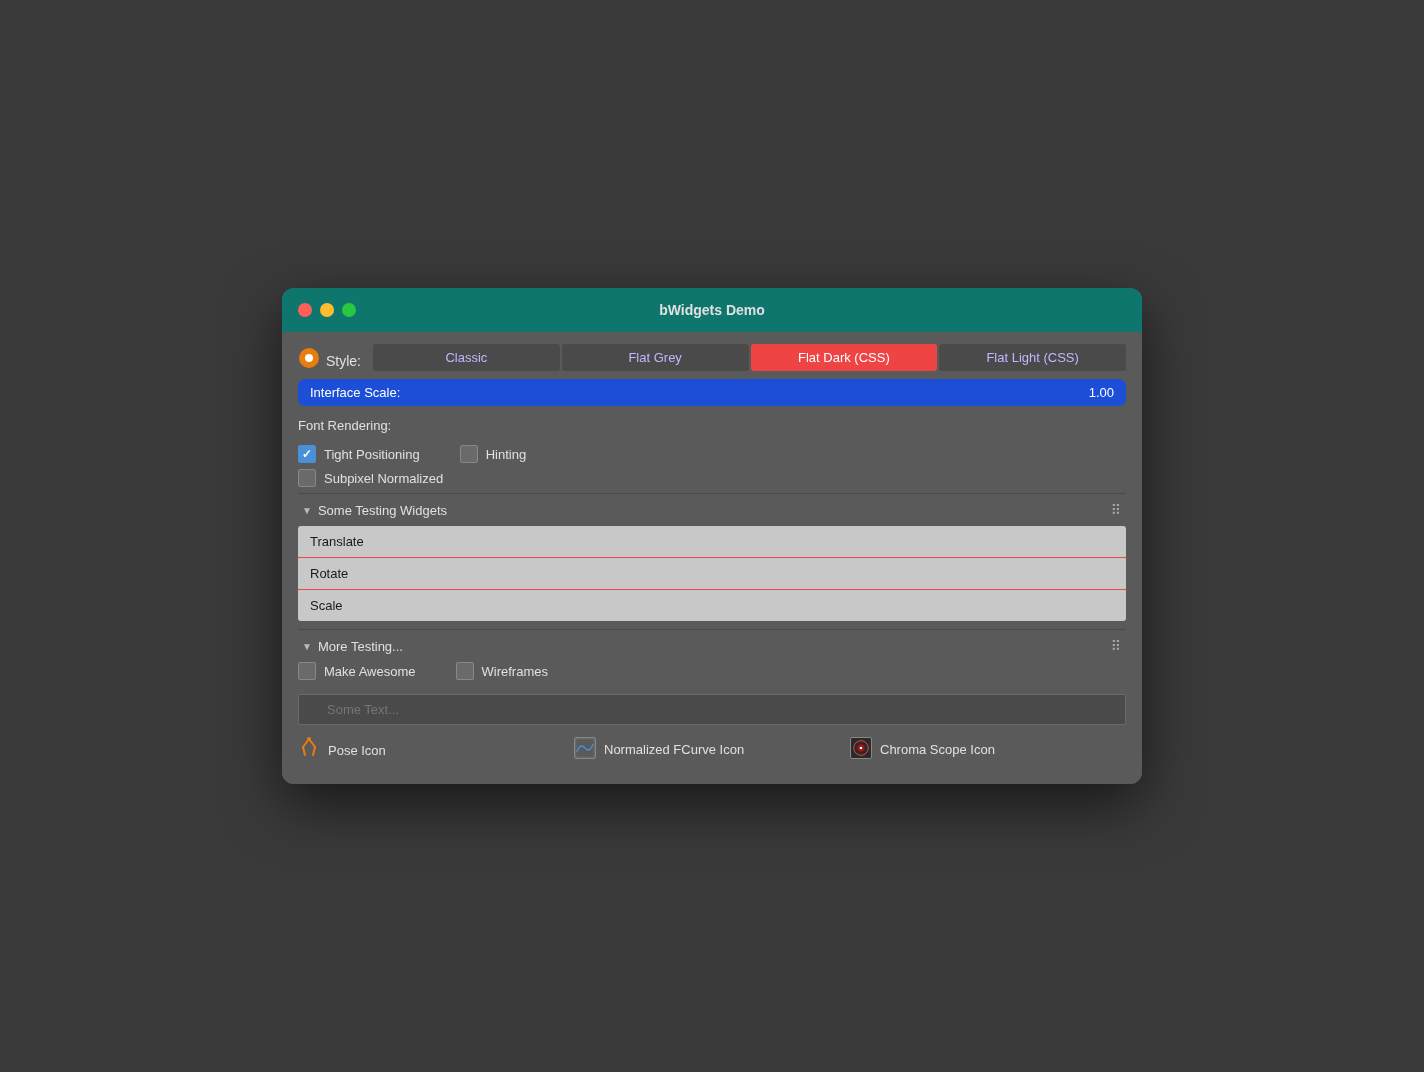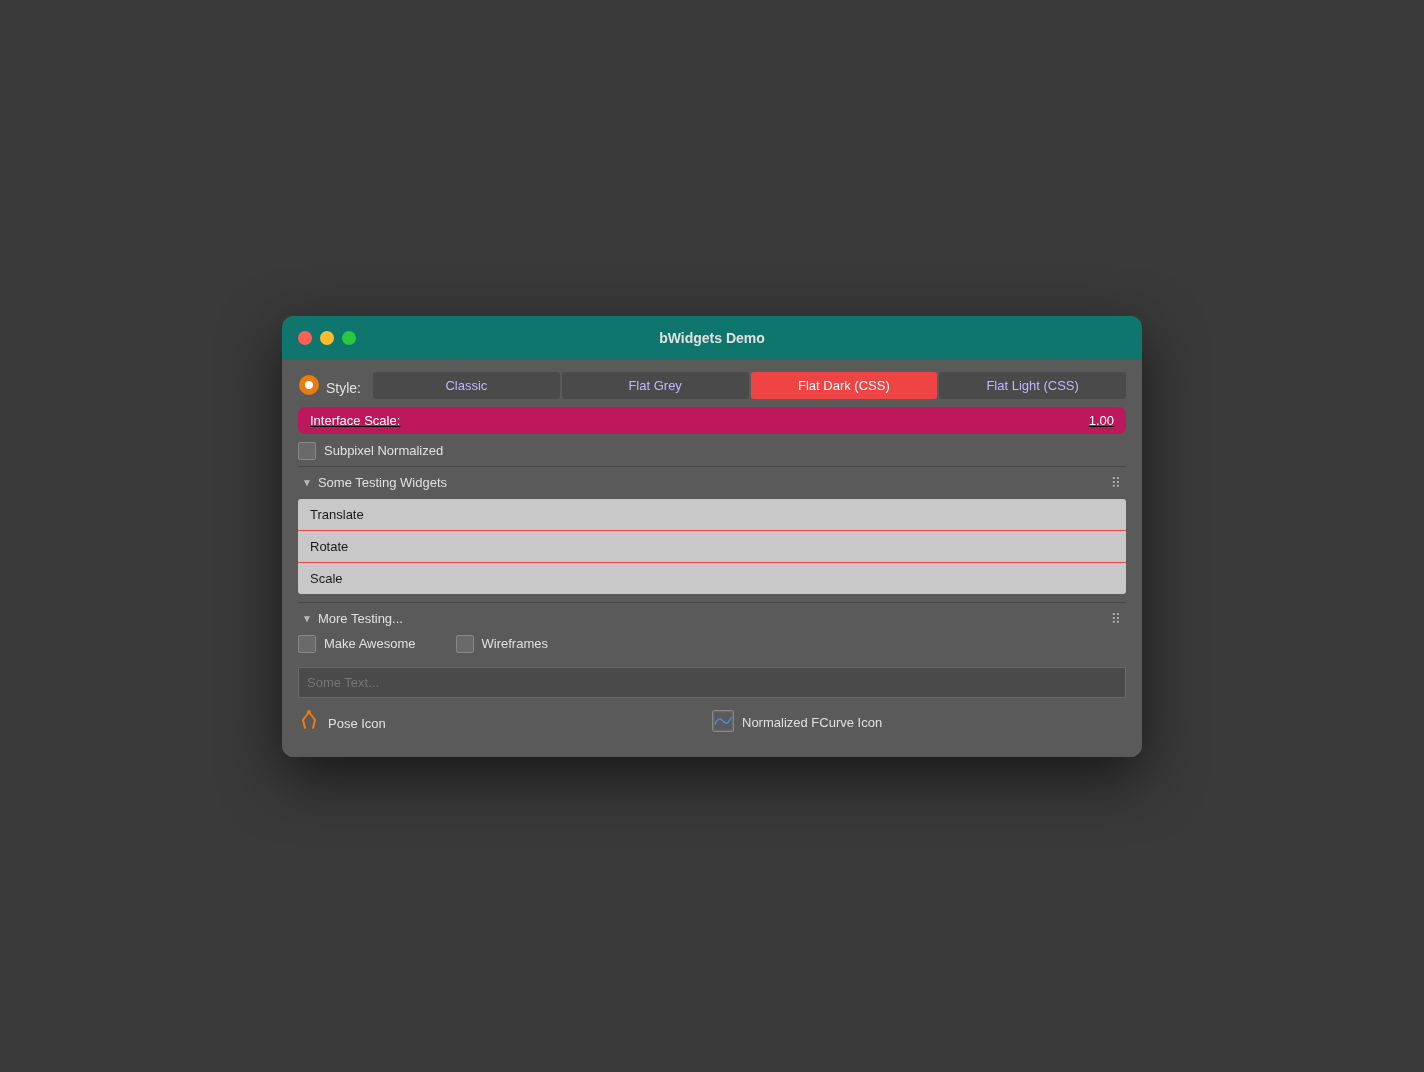--- a/index.html
+++ b/index.html
@@ -207,21 +207,21 @@
     }
 
     
     .more-section {
       margin-top: 4px;
     }
 
     
     .text-input {
       width: 100%;
-      padding: 7px 8px;
+      padding: 7px 28px;
       background: #4a4a4a;
       border: 1px solid #6a6a6a;
       border-radius: 1px;
       color: #aaa;
       font-size: 13px;
       margin: 8px 0;
       outline: none;
     }
 
     
@@ -249,24 +249,23 @@
       display: flex;
       align-items: center;
       justify-content: center;
       font-size: 11px;
       color: #aaccee;
     }
 
     .full-scale-row {
       width: 100%;
       display: flex;
-      background: #be185d;
+      background: #1d4ed8;
       border-radius: 7px;
       margin-bottom: 8px;
-      text-decoration: underline;
     }
 
     .scale-label-part {
       padding: 6px 12px;
       font-size: 13px;
       color: white;
       flex: 1;
     }
 
     .scale-value-part {
@@ -311,22 +310,33 @@
       </div>
     </div>
 
     
     <div class="full-scale-row">
       <span class="scale-label-part">Interface Scale:</span>
       <span class="scale-value-part">1.00</span>
     </div>
 
     
-
-    
+    <div class="font-rendering-label">Font Rendering:</div>
+
+    
+    <div class="checkbox-row">
+      <div class="checkbox-item">
+        <div class="checkbox-box checked"></div>
+        <span>Tight Positioning</span>
+      </div>
+      <div class="checkbox-item">
+        <div class="checkbox-box"></div>
+        <span>Hinting</span>
+      </div>
+    </div>
 
     
     <div class="checkbox-row">
       <div class="checkbox-item">
         <div class="checkbox-box"></div>
         <span>Subpixel Normalized</span>
       </div>
     </div>
 
     
@@ -391,16 +401,26 @@
       </div>
       <div class="icon-item">
         <span>
           <svg width="22" height="22" viewBox="0 0 22 22" style="border:1px solid #888; border-radius:2px; background:#5a5a5a;">
             <path d="M2 15 Q6 5 11 11 Q16 17 20 7" stroke="#4a90d9" stroke-width="1.5" fill="none"></path>
             <rect x="1" y="1" width="20" height="20" fill="none" stroke="#888" stroke-width="0.5"></rect>
           </svg>
         </span>
         <span>Normalized FCurve Icon</span>
       </div>
+      <div class="icon-item">
+        <span>
+          <svg width="22" height="22" viewBox="0 0 22 22" style="border:1px solid #888; border-radius:2px; background:#2a2a2a;">
+            <circle cx="11" cy="11" r="8" fill="none" stroke="#ff4444" stroke-width="1"></circle>
+            <circle cx="11" cy="11" r="4" fill="#ff000088"></circle>
+            <circle cx="11" cy="11" r="1.5" fill="white"></circle>
+          </svg>
+        </span>
+        <span>Chroma Scope Icon</span>
+      </div>
     </div>
 
   </div>
 </div>
 
 </body></html>

